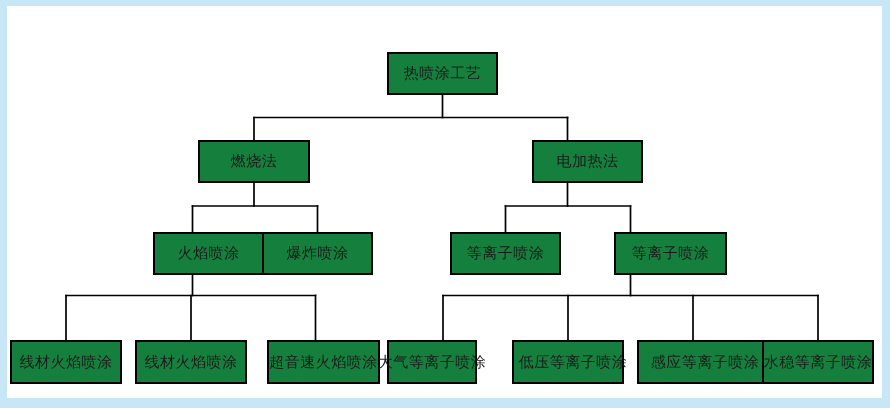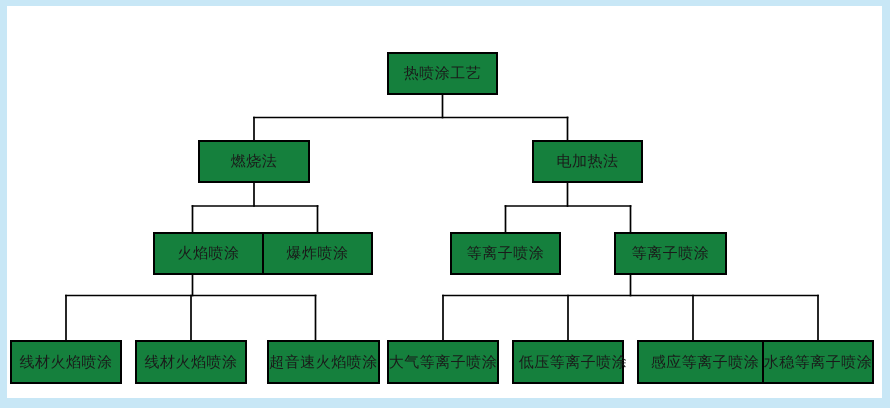--- a/index.html
+++ b/index.html
@@ -90,17 +90,17 @@
   <div class="node" style="left:512px; top:140px; width:111px; height:43px;margin-left:20px;">电加热法</div>
 
   <div class="node" style="left:137px; top:232px; width:111px; height:43px;margin-left:16px;">火焰喷涂</div>
   <div class="node" style="left:262px; top:232px; width:111px; height:43px;">爆炸喷涂</div>
   <div class="node" style="left:450px; top:232px; width:111px; height:43px;">等离子喷涂</div>
   <div class="node" style="left:574px; top:232px; width:113px; height:43px;margin-left:40px;">等离子喷涂</div>
 
   <div class="node" style="left:10px;  top:340px; width:112px; height:44px;">线材火焰喷涂</div>
   <div class="node" style="left:135px; top:340px; width:112px; height:44px;">线材火焰喷涂</div>
   <div class="node" style="left:267px; top:340px; width:113px; height:44px;">超音速火焰喷涂</div>
-  <div class="node" style="left:387px; top:340px; width:112px; height:44px;">大气等离子喷涂</div>
+  <div class="node" style="left:387px; top:340px; width:90px; height:44px;">大气等离子喷涂</div>
   <div class="node" style="left:512px; top:340px; width:112px; height:44px;padding-left:10px;">低压等离子喷涂</div>
   <div class="node" style="left:637px; top:340px; width:136px; height:44px;text-align:right;">感应等离子喷涂</div>
   <div class="node" style="left:762px; top:340px; width:112px; height:44px;">水稳等离子喷涂</div>
 </div>
 
 </body></html>

